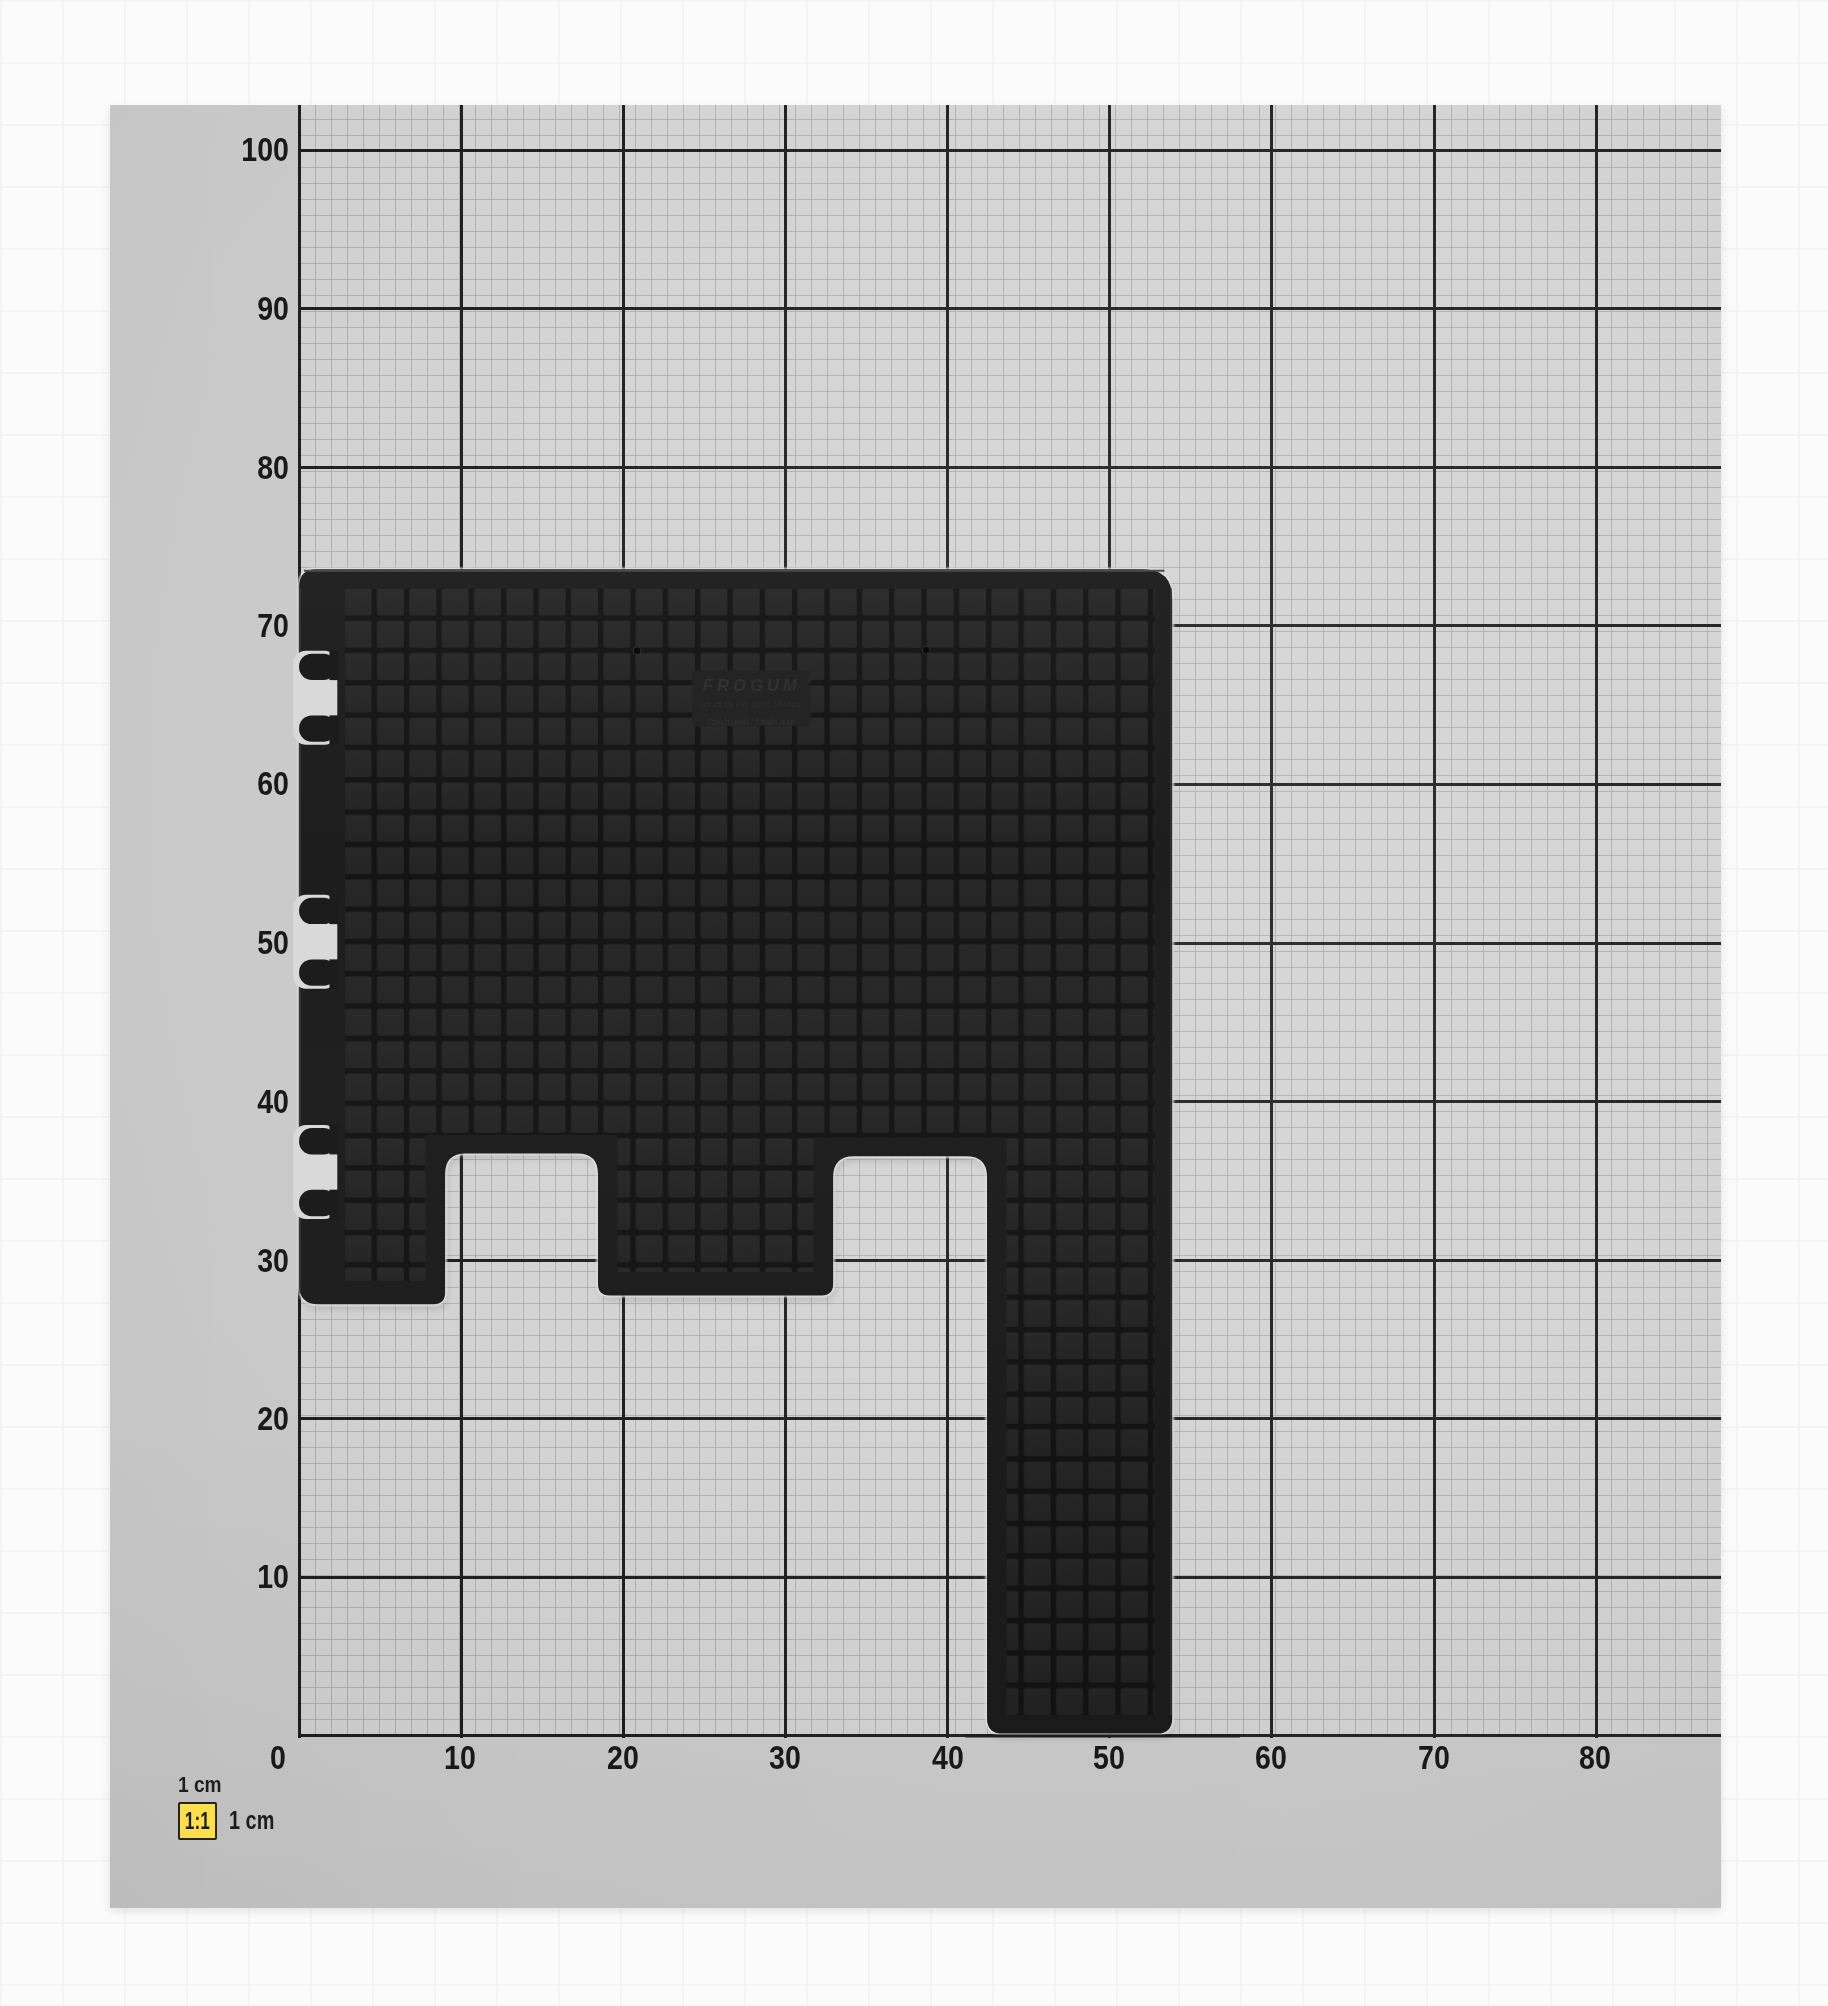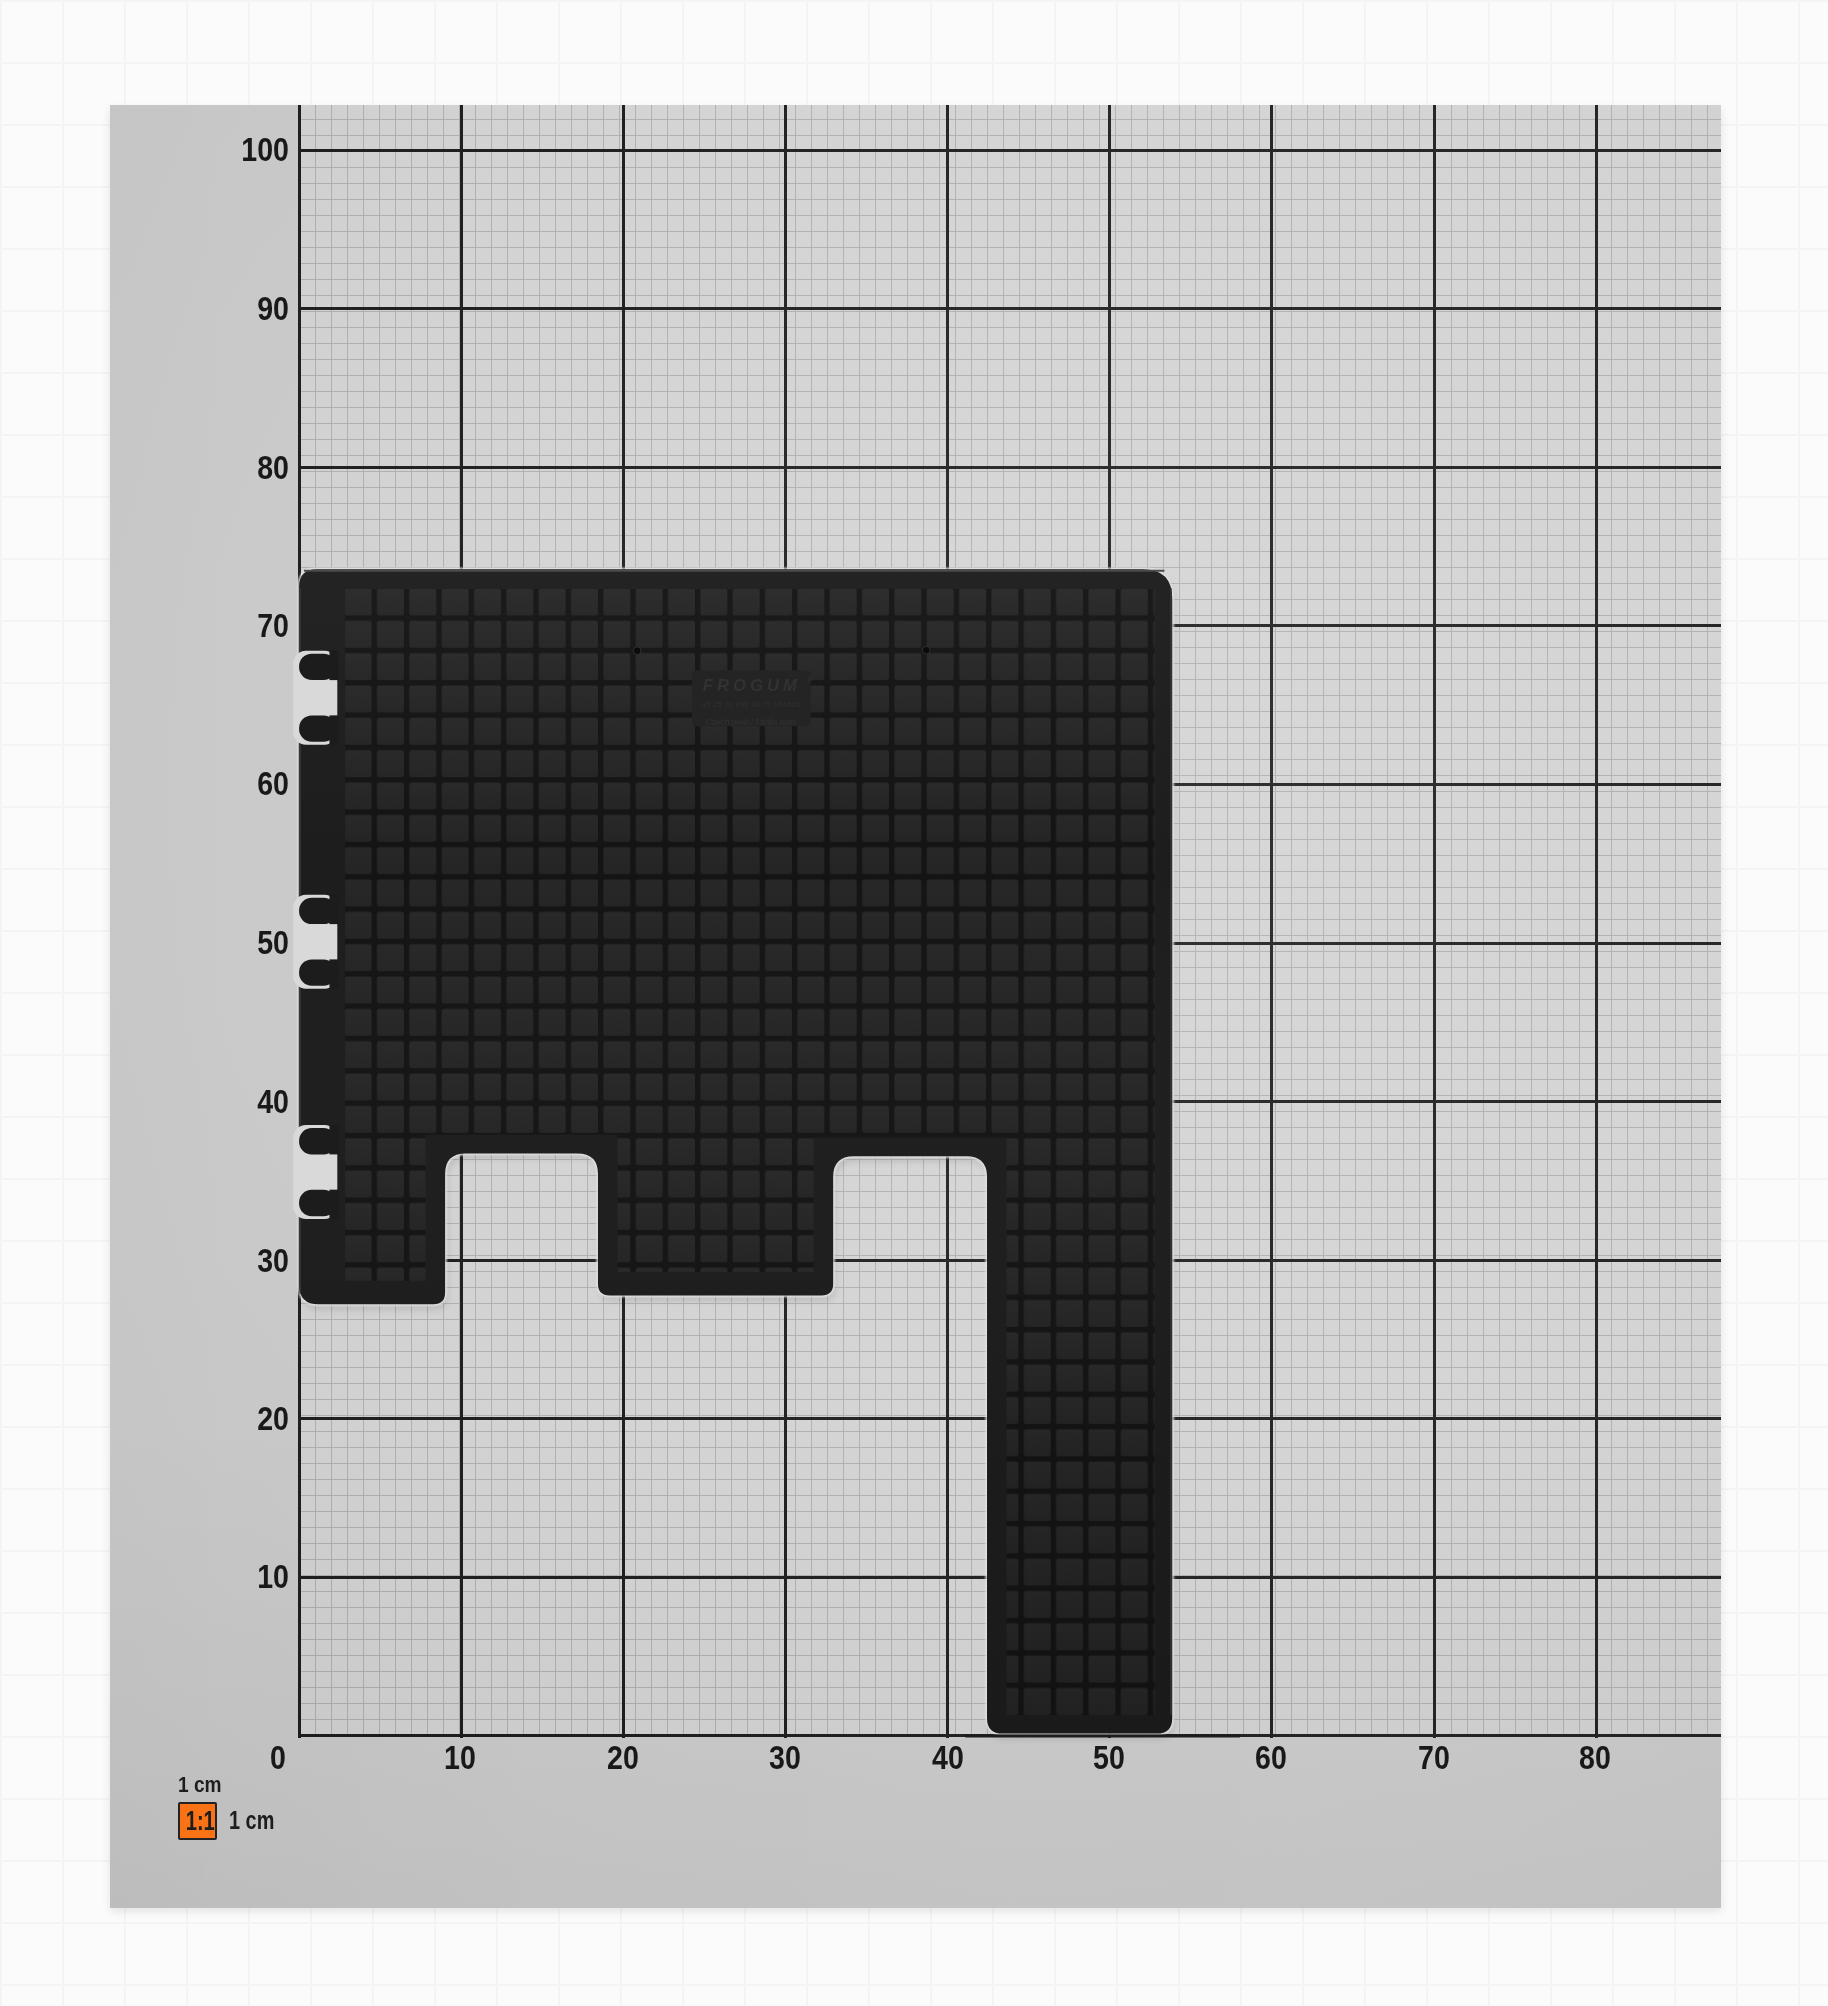--- a/index.html
+++ b/index.html
@@ -72,21 +72,21 @@
 <div class="lab blab" style="left:239px;top:1740px">0</div>
 <div class="lab blab" style="left:421px;top:1740px">10</div>
 <div class="lab blab" style="left:584px;top:1740px">20</div>
 <div class="lab blab" style="left:746px;top:1740px">30</div>
 <div class="lab blab" style="left:909px;top:1740px">40</div>
 <div class="lab blab" style="left:1070px;top:1740px">50</div>
 <div class="lab blab" style="left:1232px;top:1740px">60</div>
 <div class="lab blab" style="left:1395px;top:1740px">70</div>
 <div class="lab blab" style="left:1556px;top:1740px">80</div>
 <div class="leg" style="left:178px;top:1774px;font-size:22.5px;line-height:22.5px;transform:scaleX(0.85);transform-origin:0 0;">1 cm</div>
-<div class="leg" style="left:178px;top:1802px;width:35px;height:34px;border:2.5px solid #232323;background:#f97316;border-radius:2px;text-align:center;font-size:28px;line-height:34px;"><span style="display:inline-block;transform:scaleX(0.72)">1:1</span></div>
+<div class="leg" style="left:178px;top:1802px;width:35px;height:34px;border:2.5px solid #232323;background:#fde047;border-radius:2px;text-align:center;font-size:24px;line-height:34px;"><span style="display:inline-block;transform:scaleX(0.72)">1:1</span></div>
 <div class="leg" style="left:229px;top:1807px;font-size:26.5px;line-height:26.5px;transform:scaleX(0.75);transform-origin:0 0;">1 cm</div>
 <svg id="mat" width="1829" height="2006" viewBox="0 0 1866 2047">
 <defs>
   <linearGradient id="sqg" x1="0" y1="0" x2="0" y2="1">
     <stop offset="0" stop-color="#282828"></stop>
     <stop offset="1" stop-color="#242424"></stop>
   </linearGradient>
   <pattern id="sq" x="16" y="1" width="33" height="33" patternUnits="userSpaceOnUse">
     <rect width="33" height="33" fill="#141414"></rect>
     <rect x="5.5" y="5.5" width="27.5" height="27.5" rx="2.5" fill="url(#sqg)"></rect>

